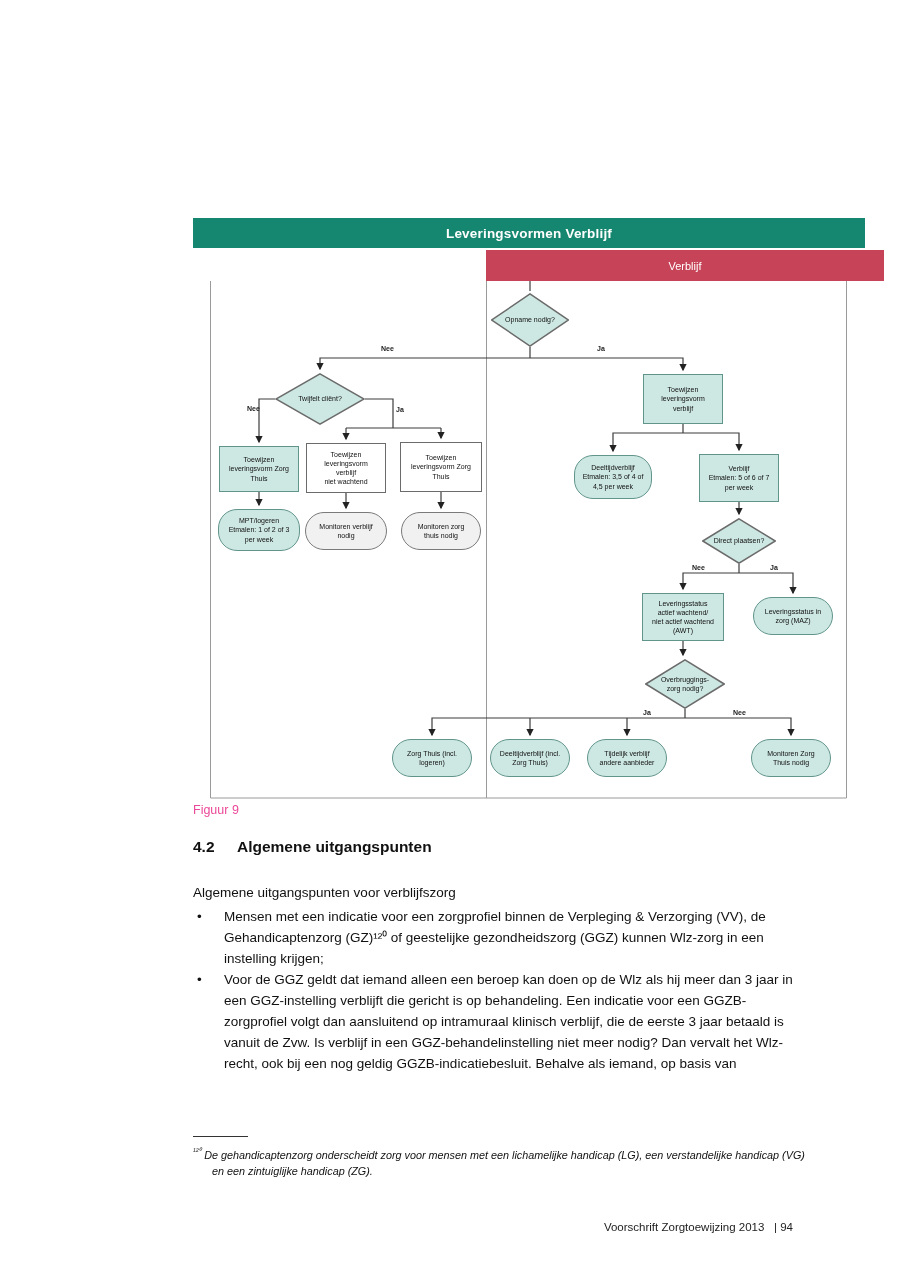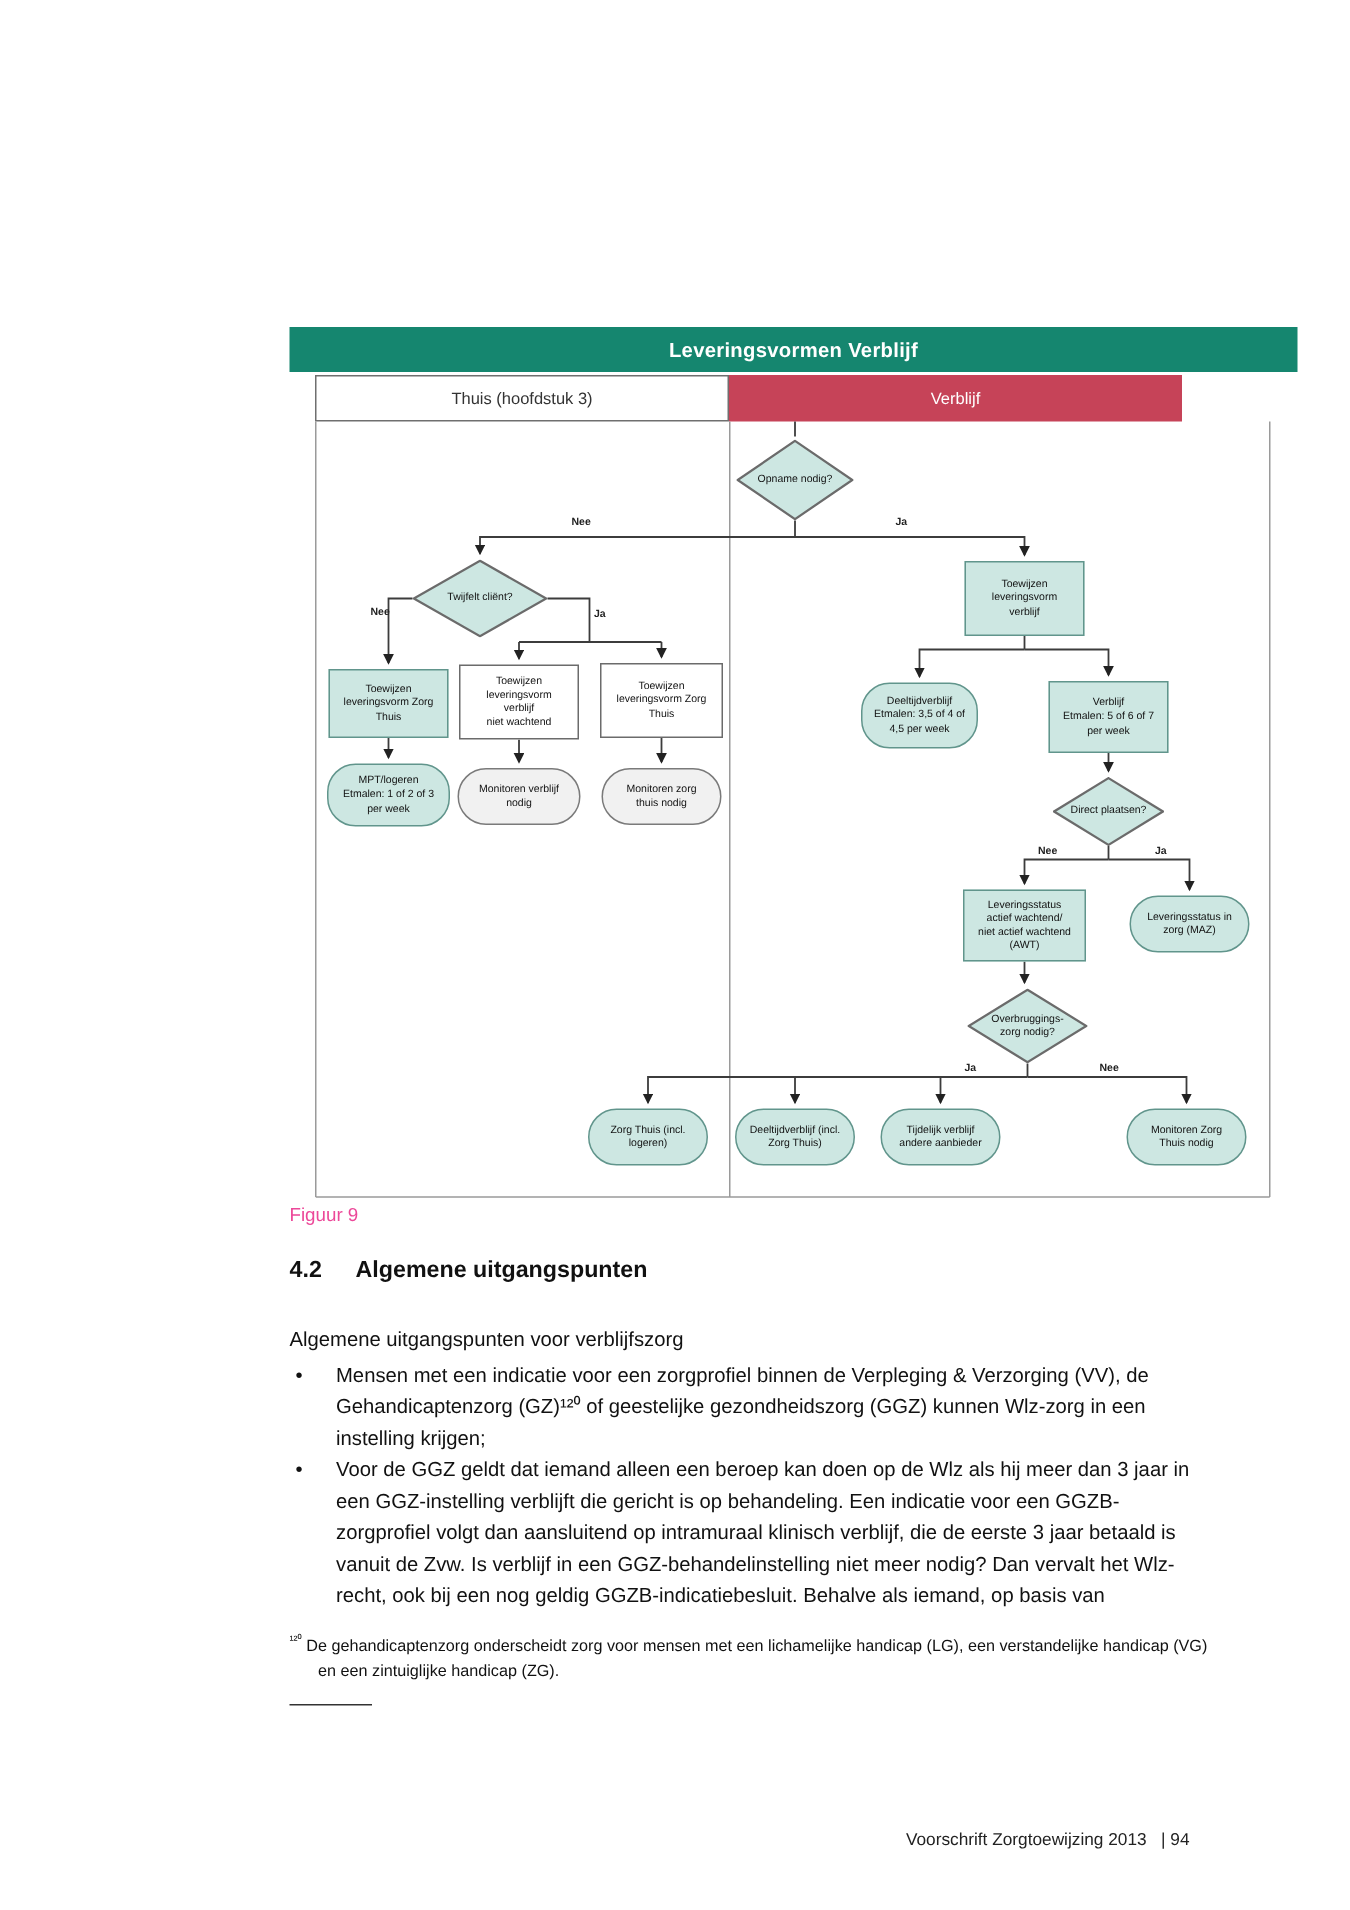--- a/index.html
+++ b/index.html
@@ -12,21 +12,21 @@
   .fig-title {
     position:absolute; left:0; top:0; width:672px; height:30px;
     display:flex; align-items:center; justify-content:center;
     color:#ffffff; font-weight:bold; font-size:13.5px; letter-spacing:.2px;
   }
   .colhead {
     position:absolute; top:32px; height:31px;
     display:flex; align-items:center; justify-content:center; font-size:11px;
   }
   .colhead.left { left:17px; width:276px; background:#ffffff; border:1px solid #6f6f6f; color:#333; box-sizing:border-box; }
-  .colhead.right { left:293px; width:302px; color:#fff; }
+  .colhead.right { left:293px; width:398px; color:#fff; }
   svg.wires { position:absolute; left:0; top:0; width:655px; height:582px; }
   .node {
     position:absolute; display:flex; align-items:center; justify-content:center;
     text-align:center; font-size:7px; line-height:1.3; color:#111; box-sizing:border-box;
   }
   .node .node-label { position:relative; white-space:pre-line; padding:1px 2px; z-index:2; }
   .rect { background:#ffffff; border:1px solid #6b6b6b; }
   .rect.teal { background:#cde7e2; border-color:#61958c; }
   .pill { background:#f1f1f1; border:1px solid #7a7a7a; border-radius:19px; }
   .pill.teal { background:#cde7e2; border-color:#61958c; }
@@ -37,36 +37,33 @@
   
   .figcaption { position:absolute; left:193px; top:803px; font-size:12.5px; color:#ec4899; }
   .section-head { position:absolute; left:193px; top:838px; display:flex; font-weight:bold; font-size:15.5px; color:#111; }
   .section-head .num { width:44px; }
   .subhead { position:absolute; left:193px; top:885px; font-weight:normal; font-size:13.5px; color:#111; }
   .bullets { position:absolute; left:193px; top:906px; width:608px; margin:0; padding:0; list-style:none; }
   .bullets li { display:flex; font-size:13.5px; line-height:21px; color:#111; }
   .bullets .dot { width:27px; flex:none; padding-left:4px; }
   .bullets .btxt { flex:1; }
   .fnrule { position:absolute; left:193px; top:1136px; width:55px; border-top:1.5px solid #333; }
-  .footnote { position:absolute; left:193px; top:1088px; width:595px; font-size:10.8px; line-height:1.5; color:#111; padding-left:19px; text-indent:-19px; }
+  .footnote { position:absolute; left:193px; top:1146px; width:595px; font-size:10.8px; line-height:1.5; color:#111; padding-left:19px; text-indent:-19px;font-style:italic; }
   .footnote sup { font-size:8px; }
   .pagefooter { position:absolute; right:107px; top:1221px; font-size:11.5px; color:#222; }
 </style>
 </head>
 <body>
 
 <div id="page">
 
   <div id="figure">
 
     <div class="fig-title" style="background:#15866F">
       <span>Leveringsvormen Verblijf</span>
-    </div>
-    <div class="colhead left">
-      <span>Thuis (hoofdstuk 3)</span>
     </div>
     <div class="colhead right" style="background:#C64358">
       <span>Verblijf</span>
     </div>
 
     <svg class="wires" viewBox="0 0 655 582">
       <defs>
         <marker id="arr" markerWidth="7" markerHeight="7" refX="5" refY="3" orient="auto">
           <path d="M0,0 L6,3 L0,6 Z" fill="#222"></path>
         </marker>

